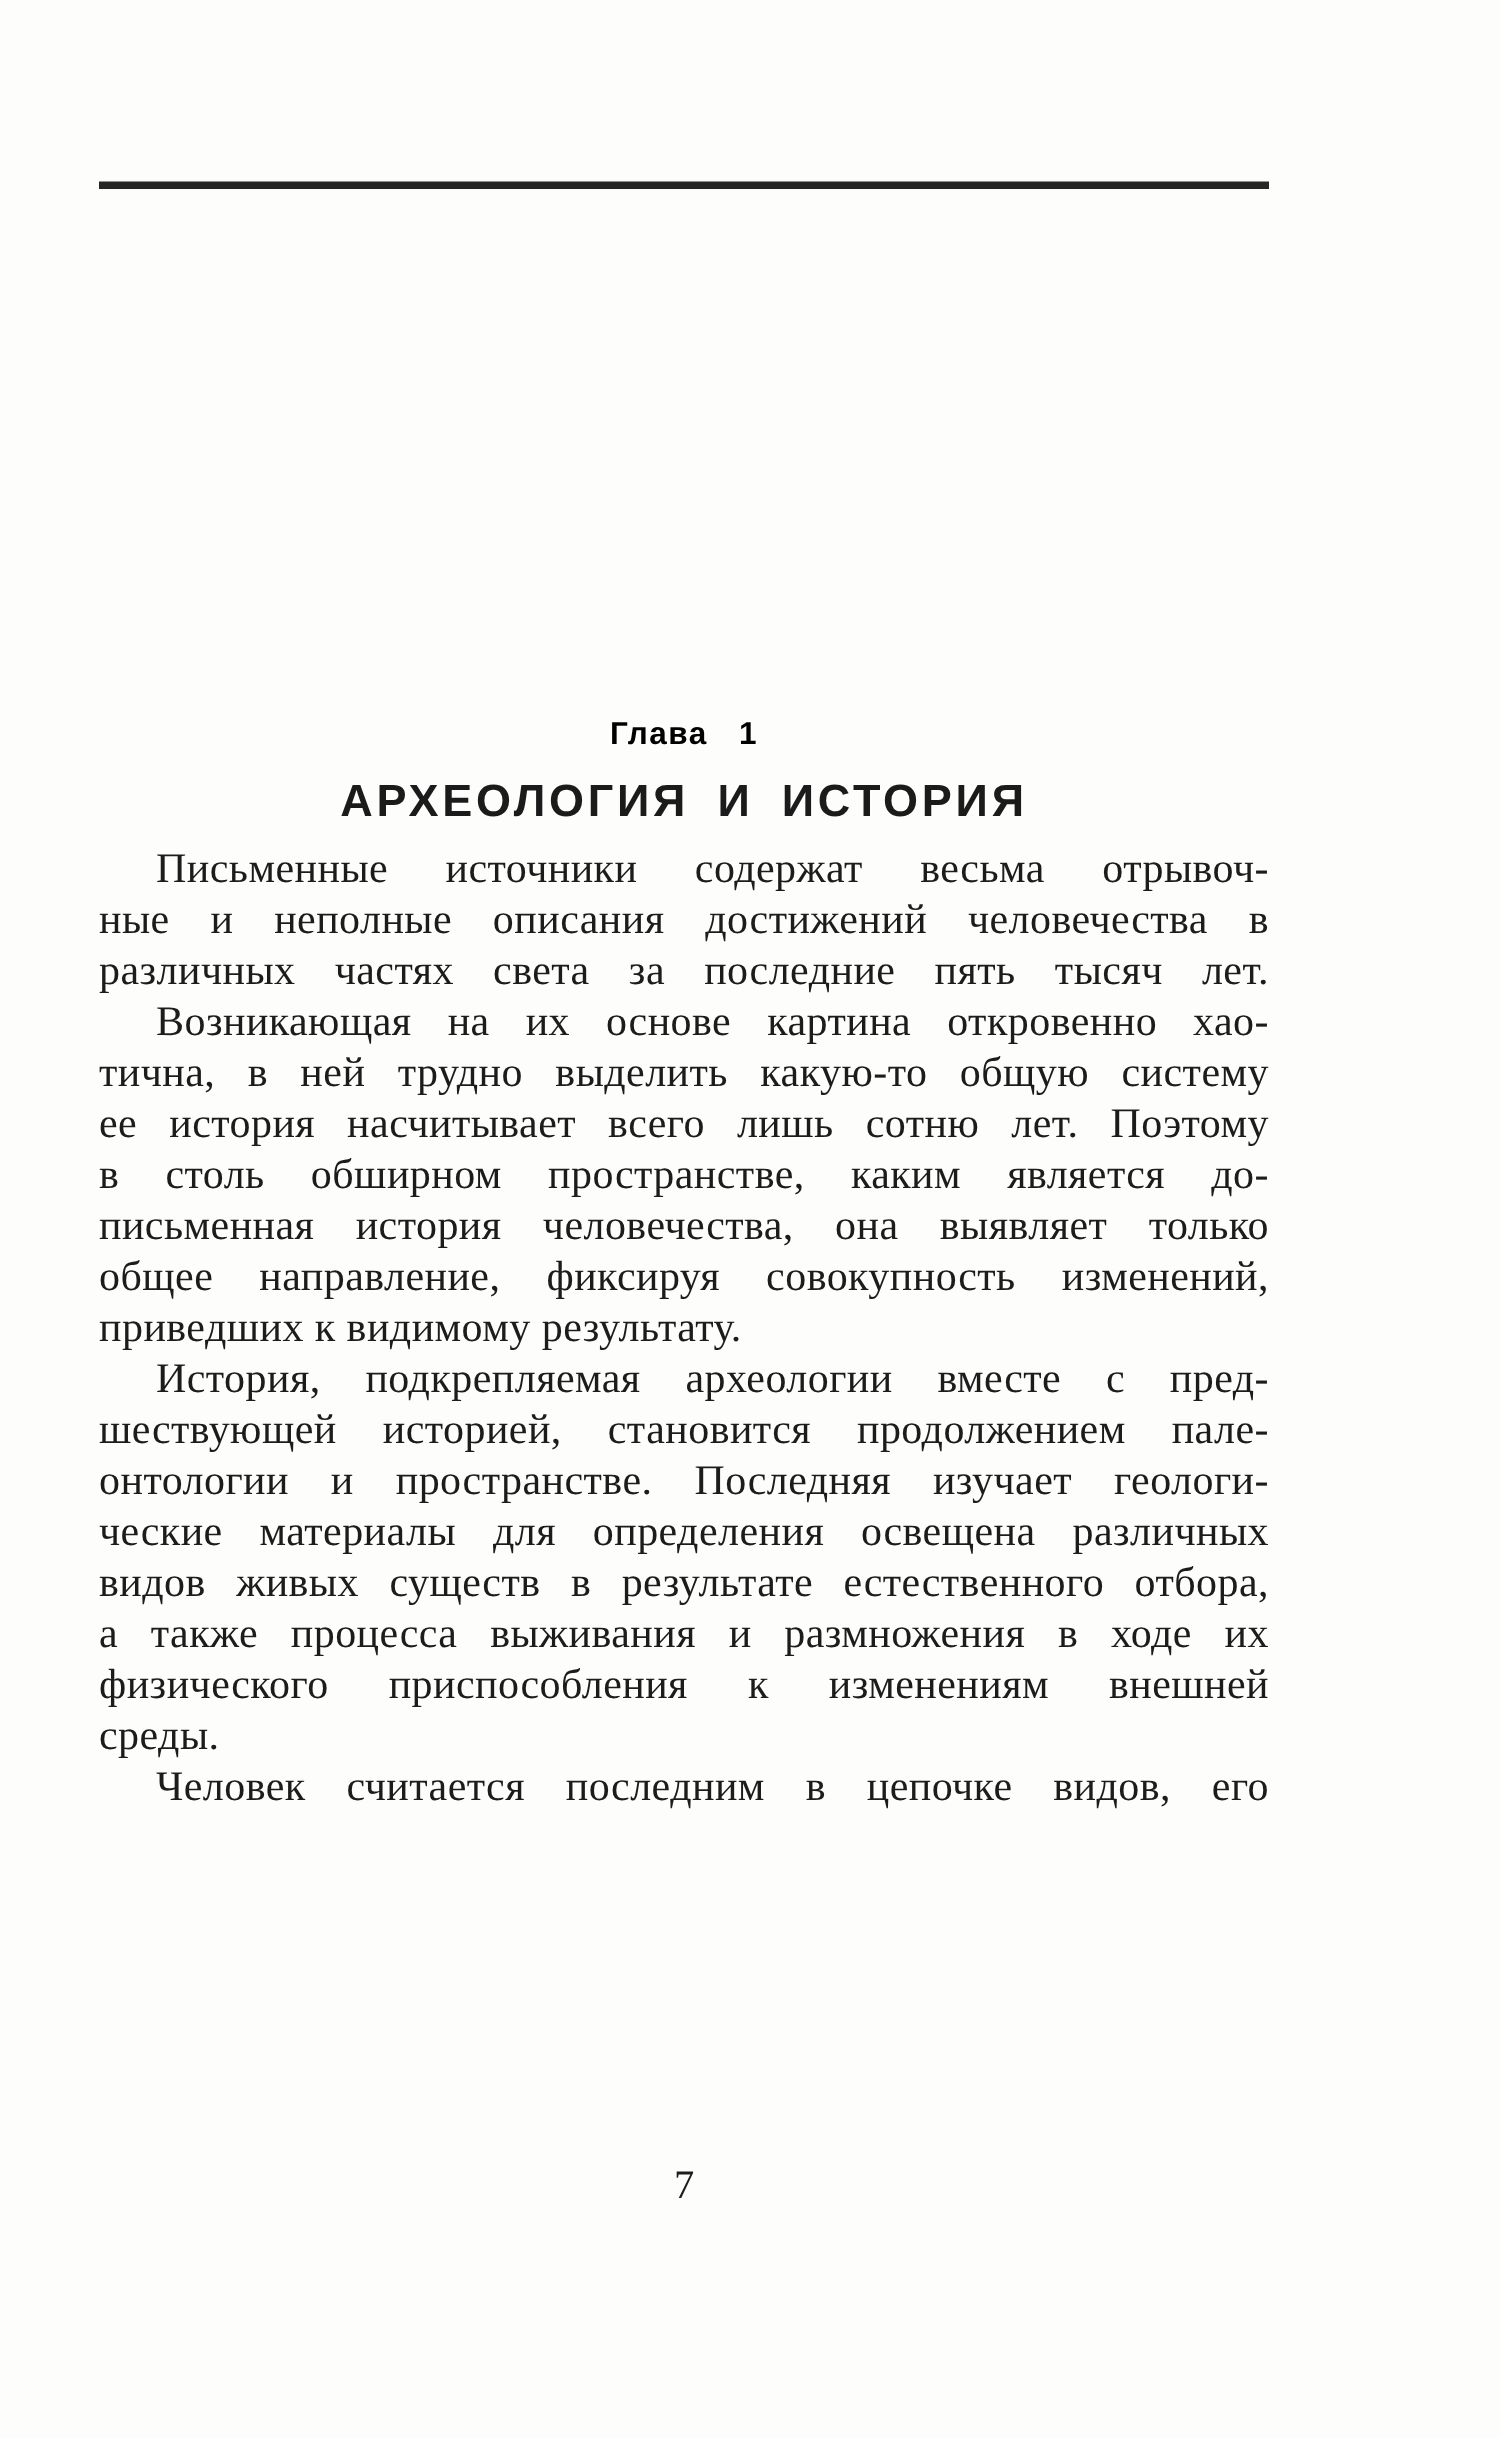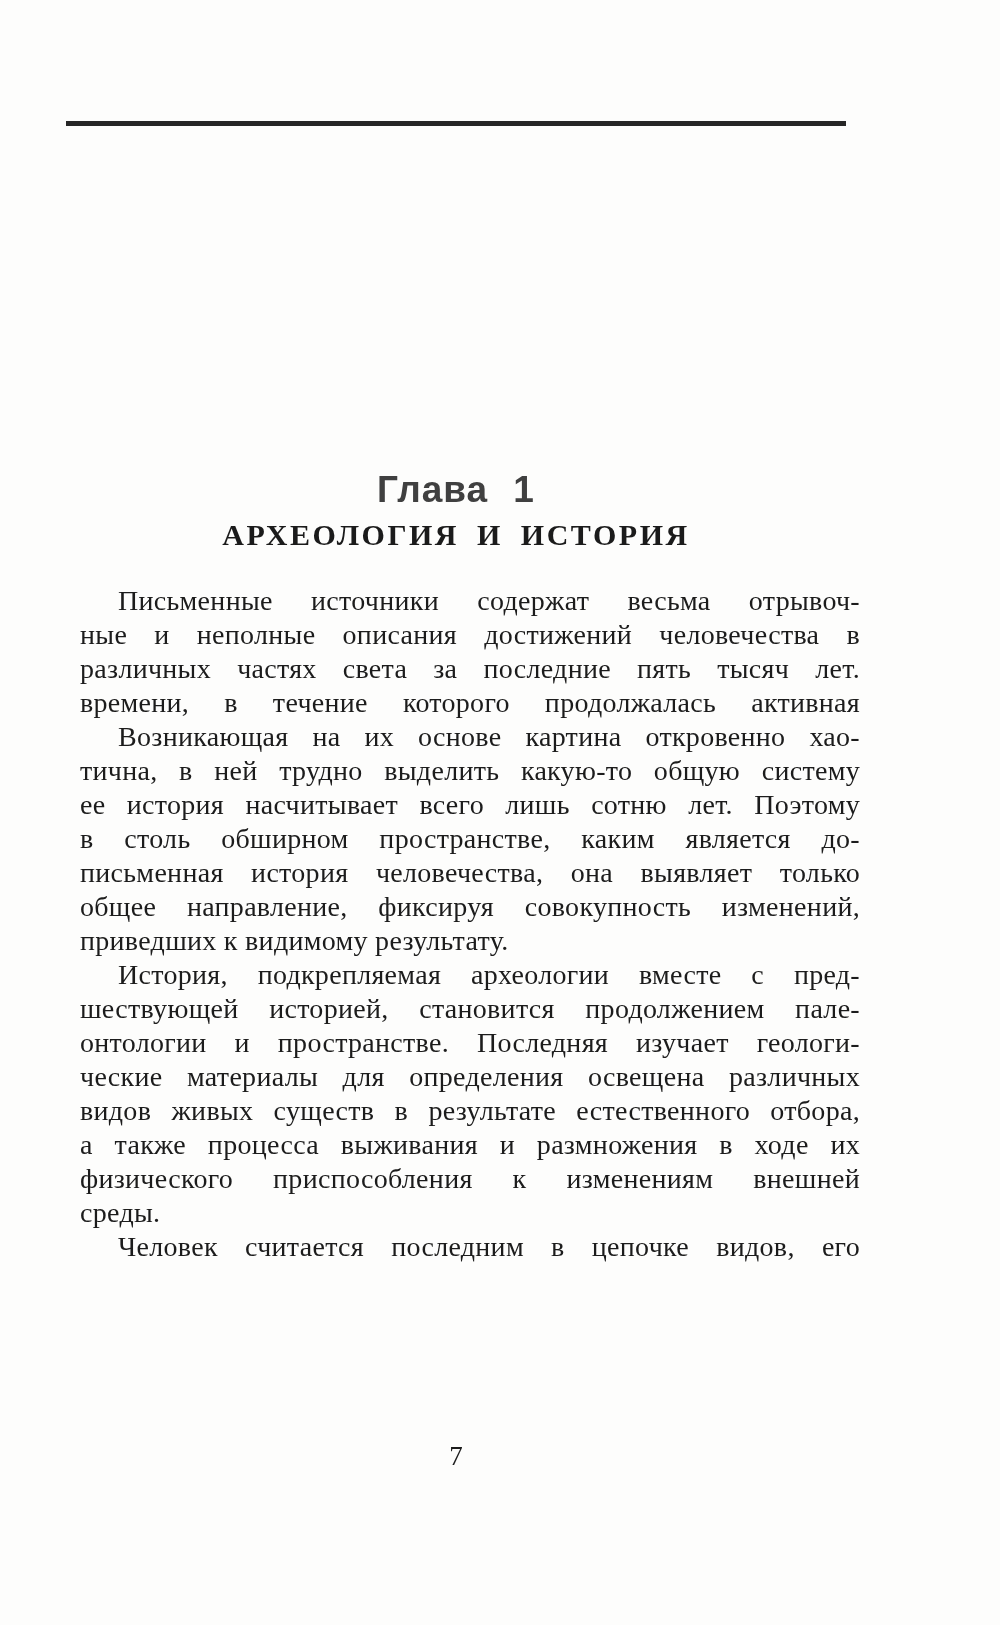--- a/index.html
+++ b/index.html
@@ -26,49 +26,48 @@
     background: #262626;
   }
   .chapter-label {
     position: absolute;
     left: 66px;
     top: 474px;
     width: 780px;
     text-align: center;
     font-family: "Liberation Sans", sans-serif;
     font-weight: bold;
-    font-size: 37px;
+    font-size: 21px;
     line-height: 32px;
     word-spacing: 14px;
     letter-spacing: 1px;
-    color: #404040;
+    color: #000000;
   }
   .chapter-title {
     position: absolute;
     left: 66px;
     top: 518px;
     width: 780px;
     margin: 0;
     text-align: center;
-    font-family: Liberation Serif, serif;
+    font-family: Liberation Sans, sans-serif;
     font-weight: bold;
     font-size: 30px;
     line-height: 34px;
     letter-spacing: 2.5px;
     word-spacing: 8px;
     color: #1b1b1b;
   }
   .body-text {
     position: absolute;
     left: 66px;
-    top: 584px;
+    top: 563px;
     width: 780px;
     font-size: 28px;
     letter-spacing: 0.3px;
-    margin-left: 14px;
   }
   .paragraph {
     margin: 0;
   }
   .line {
     line-height: 34px;
     text-align: justify;
     text-align-last: justify;
     -moz-text-align-last: justify;
     white-space: normal;
@@ -95,21 +94,20 @@
 
 <div class="page">
   <div class="top-rule"></div>
   <div class="chapter-label">Глава 1</div>
   <h1 class="chapter-title">АРХЕОЛОГИЯ И ИСТОРИЯ</h1>
   <div class="body-text">
       <div class="paragraph">
         <div class="line first">Письменные источники содержат весьма отрывоч-</div>
         <div class="line">ные и неполные описания достижений человечества в</div>
         <div class="line">различных частях света за последние пять тысяч лет.</div>
-        <div class="line">времени, в течение которого продолжалась активная</div>
       </div>
       <div class="paragraph">
         <div class="line first">Возникающая на их основе картина откровенно хао-</div>
         <div class="line">тична, в ней трудно выделить какую-то общую систему</div>
         <div class="line">ее история насчитывает всего лишь сотню лет. Поэтому</div>
         <div class="line">в столь обширном пространстве, каким является до-</div>
         <div class="line">письменная история человечества, она выявляет только</div>
         <div class="line">общее направление, фиксируя совокупность изменений,</div>
         <div class="line last">приведших к видимому результату.</div>
       </div>

